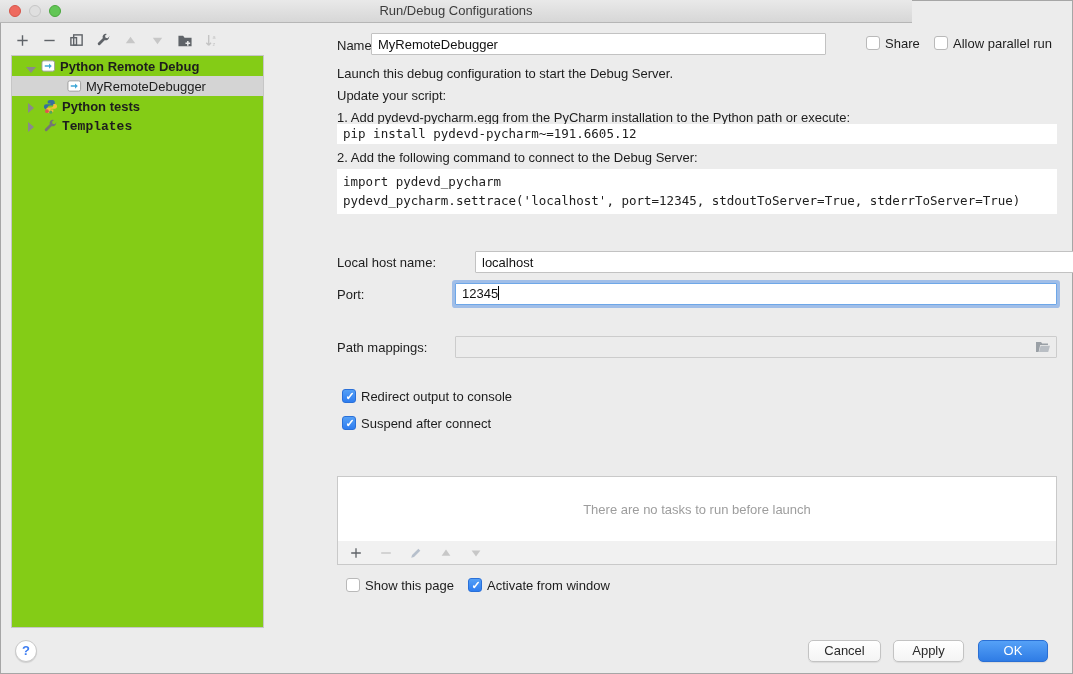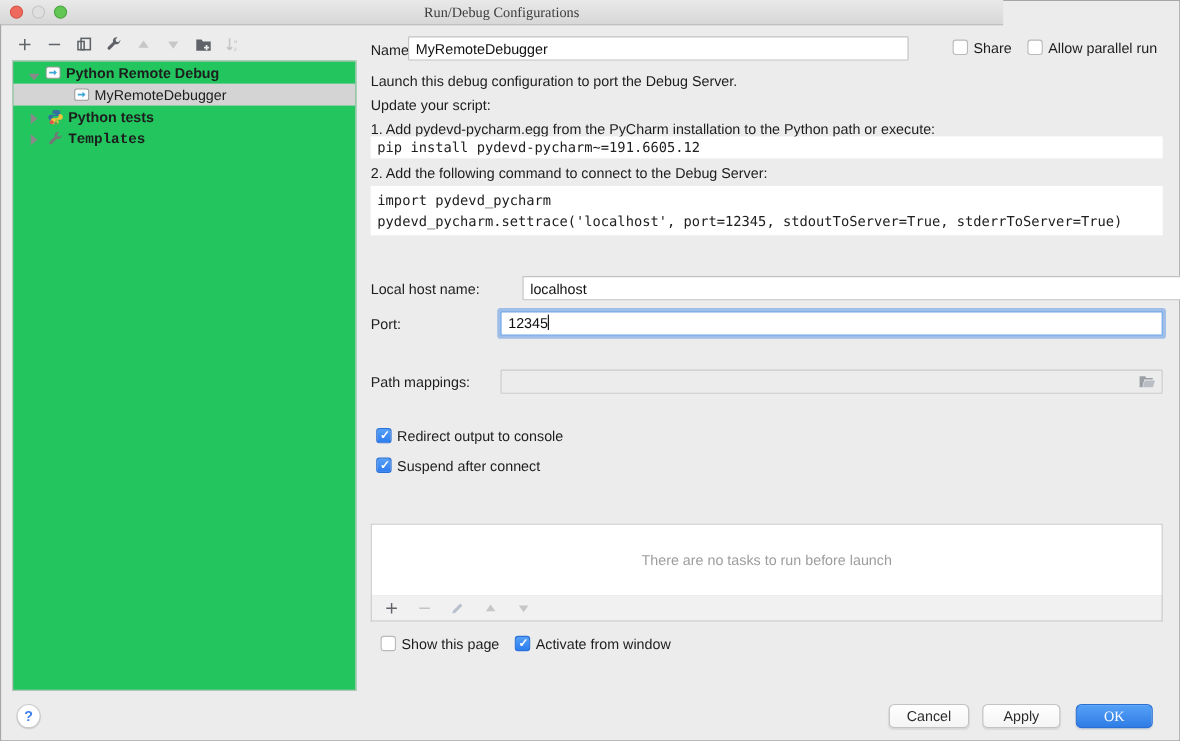--- a/index.html
+++ b/index.html
@@ -1,39 +1,39 @@
 <!DOCTYPE html>
 <html><head>
 <meta charset="utf-8">
 <style>
   html,body{margin:0;padding:0;background:#9e9e9e;font-family:"Liberation Sans",sans-serif;}
   .window{position:relative;width:1073px;height:674px;background:#ececec;overflow:hidden;
           box-shadow:inset 0 0 0 1px #a6a6a6;font-size:13px;color:#1d1d1d;}
 
   
   .titlebar{position:absolute;left:0;top:0;width:912px;height:22px;
-            background:linear-gradient(#e9e9e9,#d7d7d7);border-bottom:1px solid #b6b6b6;font-family:Liberation Serif, serif;}
+            background:linear-gradient(#e9e9e9,#d7d7d7);border-bottom:1px solid #b6b6b6;}
   .lights{position:absolute;left:9px;top:5px;display:flex;gap:8px;}
   .light{width:12px;height:12px;border-radius:50%;display:inline-block;box-sizing:border-box;}
   .light.red{background:#ee6a5f;border:1px solid #d65549;}
   .light.gray{background:#dfdfdf;border:1px solid #c6c6c6;}
   .light.green{background:#62c655;border:1px solid #4aa73e;}
   .title{position:absolute;left:0;top:0;width:100%;height:22px;line-height:21px;
          text-align:center;color:#3c3c3c;font-size:13px;}
 
   
   .side-toolbar{position:absolute;left:14px;top:32px;display:flex;align-items:center;gap:10px;}
   .tbi{width:17px;height:17px;display:flex;align-items:center;justify-content:center;}
   .tbi svg{display:block;}
   .ico-dark{stroke:#5f6368;fill:none;stroke-width:1.5;}
   .ico-dark-f{fill:#5f6368;stroke:none;}
   .ico-dis{stroke:#c4c4c4;fill:none;stroke-width:1.5;}
   .ico-dis-f{fill:#c7c7c7;stroke:none;}
 
-  .tree-panel{position:absolute;left:11px;top:55px;width:313px;height:573px;background:#22c55e;
+  .tree-panel{position:absolute;left:11px;top:55px;width:253px;height:573px;background:#84cc16;
               border:1px solid #c6c6c6;box-sizing:border-box;overflow:hidden;}
   .tree-row{position:relative;height:20px;display:flex;align-items:center;white-space:nowrap;}
   .tree-row.selected{background:#d4d4d4;}
   .tw-arrow{width:10px;height:10px;display:inline-block;flex:none;}
   .arrow-exp{width:0;height:0;border-left:5px solid transparent;border-right:5px solid transparent;
              border-top:6px solid #8a8a8a;display:inline-block;}
   .arrow-col{width:0;height:0;border-top:5px solid transparent;border-bottom:5px solid transparent;
              border-left:6px solid #8a8a8a;display:inline-block;}
   .tree-ico{width:16px;height:16px;margin:0 4px 0 4px;flex:none;display:flex;align-items:center;justify-content:center;}
   .tree-label{font-size:13px;color:#1d1d1d;}
@@ -192,21 +192,21 @@
   </div>
   <div class="abs cb" style="left:866px;top:36px;">
     <span class="box"></span>
     <span class="cb-label">Share</span>
   </div>
   <div class="abs cb" style="left:934px;top:36px;">
     <span class="box"></span>
     <span class="cb-label">Allow parallel run</span>
   </div>
 
-  <div class="abs lbl" style="left:337px;top:66px;">Launch this debug configuration to port the Debug Server.</div>
+  <div class="abs lbl" style="left:337px;top:66px;">Launch this debug configuration to start the Debug Server.</div>
   <div class="abs lbl" style="left:337px;top:88px;">Update your script:</div>
   <div class="abs lbl" style="left:337px;top:110px;">1. Add pydevd-pycharm.egg from the PyCharm installation to the Python path or execute:</div>
   <div class="abs code-band" style="left:337px;top:124px;width:720px;height:20px;line-height:20px;padding-left:6px;">pip install pydevd-pycharm~=191.6605.12</div>
   <div class="abs lbl" style="left:337px;top:150px;">2. Add the following command to connect to the Debug Server:</div>
   <div class="abs code-band" style="left:337px;top:169px;width:720px;height:45px;padding:3px 0 0 6px;">
     <div style="line-height:19px;">import pydevd_pycharm</div>
     <div style="line-height:19px;">pydevd_pycharm.settrace('localhost', port=12345, stdoutToServer=True, stderrToServer=True)</div>
   </div>
 
   <div class="abs lbl" style="left:337px;top:255px;">Local host name:</div>
@@ -275,15 +275,15 @@
     <span class="cb-label">Show this page</span>
   </div>
   <div class="abs cb" style="left:468px;top:578px;">
     <span class="box checked"></span>
     <span class="cb-label">Activate from window</span>
   </div>
 
   <div class="abs help-btn" style="left:15px;top:640px;">?</div>
   <div class="abs btn" style="left:808px;top:640px;width:73px;">Cancel</div>
   <div class="abs btn" style="left:893px;top:640px;width:71px;">Apply</div>
-  <div class="abs btn primary" style="left:978px;top:640px;width:70px;font-family:Liberation Serif, serif;">OK</div>
+  <div class="abs btn primary" style="left:978px;top:640px;width:70px;">OK</div>
 
 </div>
 
 </body></html>

